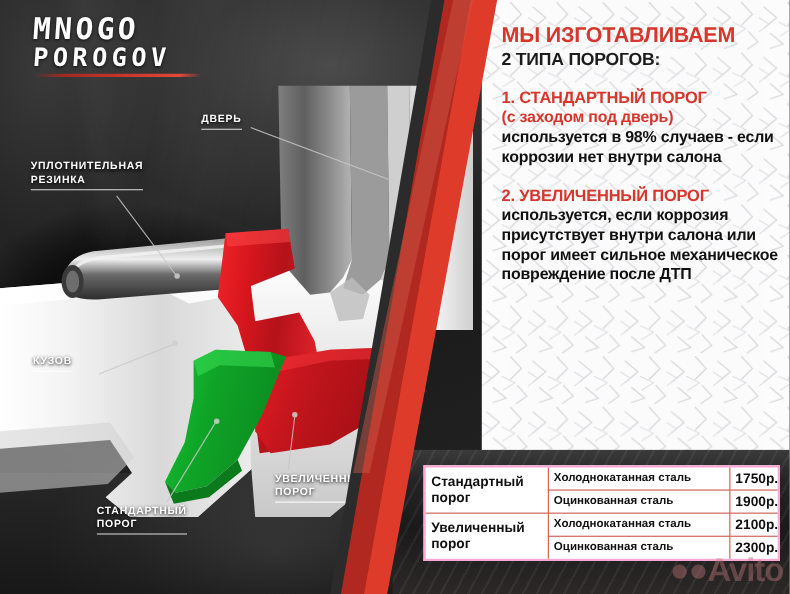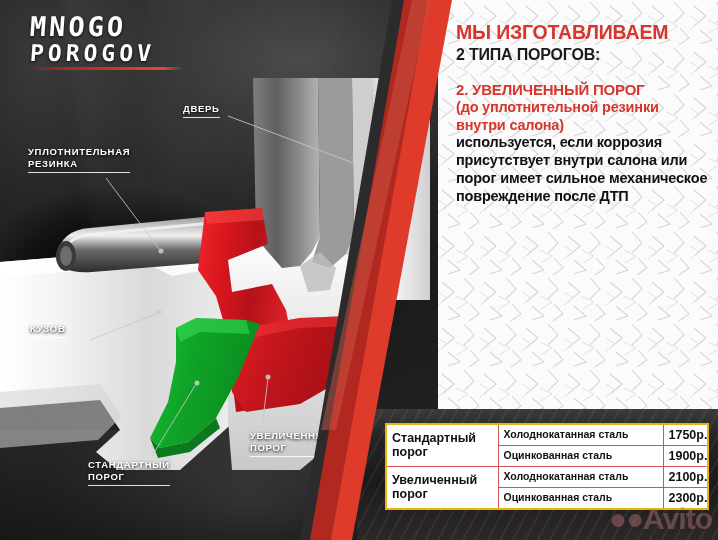--- a/index.html
+++ b/index.html
@@ -84,21 +84,21 @@
 
   
   .dark-strip{
     position:absolute;left:357px;top:409px;width:361px;height:131px;z-index:12;
     background:
       repeating-linear-gradient(118deg,rgba(255,255,255,.055) 0px,rgba(255,255,255,.055) 2px,rgba(0,0,0,0) 2px,rgba(0,0,0,0) 11px),
       linear-gradient(180deg,#3a3a3a 0%,#242424 22%,#1b1a1a 55%,#2c2828 100%);
   }
   .ptable{
     position:absolute;left:385px;top:423px;width:324px;z-index:18;
-    border:2px solid #eab308;background:#fff;
+    border:2px solid #f9a8d4;background:#fff;
     border-collapse:collapse;table-layout:fixed;
   }
   .ptable td{
     border:1px solid #cf564c;padding:3px 5px;color:#111;vertical-align:middle;
     font-weight:700;background:#fff;
   }
   .ptable td.name{font-size:12.5px;line-height:1.1;width:112px;}
   .ptable td.mat{font-size:10.5px;line-height:1.1;}
   .ptable td.price{font-size:12.5px;width:45px;white-space:nowrap;}
 
@@ -272,24 +272,28 @@
       <rect x="0" y="0" width="280" height="540" fill="#fcfcfc"></rect>
       <rect x="0" y="0" width="280" height="540" fill="url(#chev)"></rect>
     </svg>
 
     <div class="info-inner">
       <div class="head">
         <div class="head-1">МЫ ИЗГОТАВЛИВАЕМ</div>
         <div class="head-2">2 ТИПА ПОРОГОВ:</div>
       </div>
 
+      <div class="block">
+        <div class="bl-title">1. СТАНДАРТНЫЙ ПОРОГ</div>
+        <div class="bl-sub">(с заходом под дверь)</div>
+        <div class="bl-body">используется в 98% случаев - если коррозии нет внутри салона</div>
+      </div>
 
       <div class="block">
         <div class="bl-title">2. УВЕЛИЧЕННЫЙ ПОРОГ</div>
-        <div class="bl-sub">(до уплотнительной резинки внутри салона)</div>
         <div class="bl-body">используется, если коррозия присутствует внутри салона или порог имеет сильное механическое повреждение после ДТП</div>
       </div>
     </div>
   </div>
 
   <svg class="divider" viewBox="0 0 718 540">
     <polygon points="392,0 441,0 341,540 300,540" fill="#2b2b2b"></polygon>
     <polygon points="404,0 436,0 336,540 310,540" fill="#b0281f"></polygon>
     <polygon points="428,0 452,0 352,540 331,540" fill="#de3b2b"></polygon>
     <polygon points="446,0 462,0 362,540 347,540" fill="#f0f0f0" opacity=".0"></polygon>

